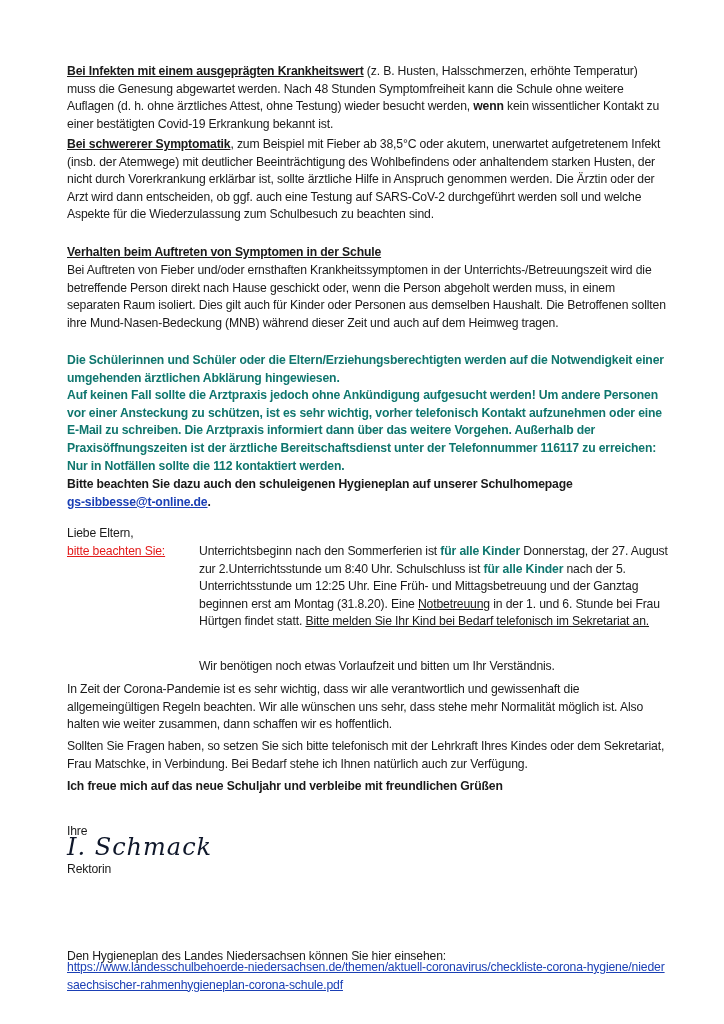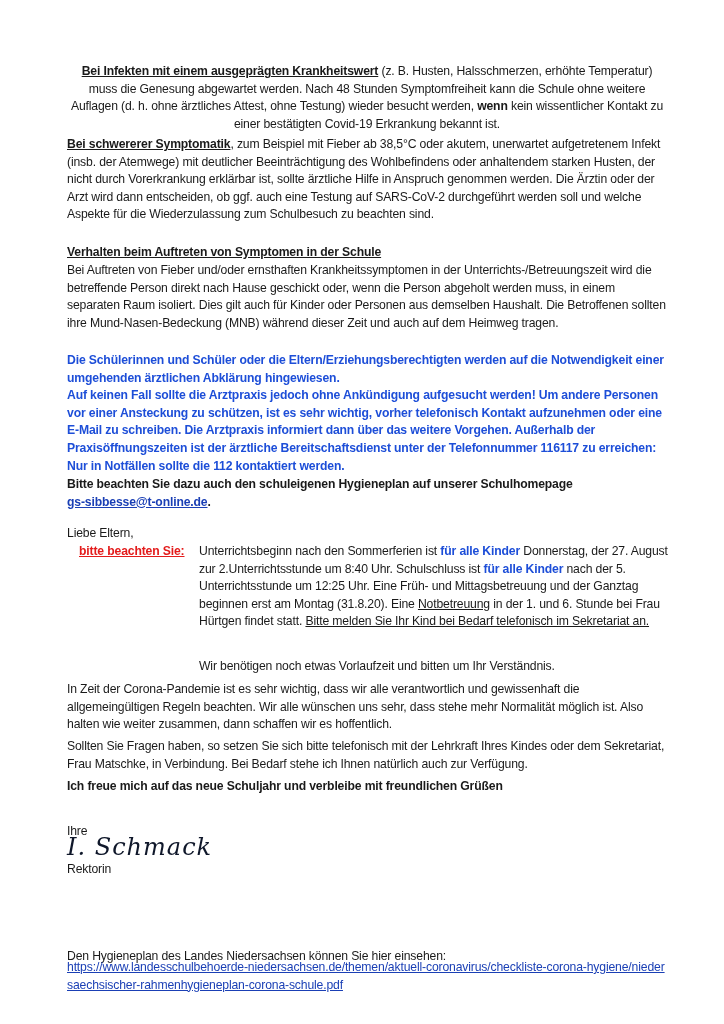--- a/index.html
+++ b/index.html
@@ -3,32 +3,32 @@
 <meta charset="utf-8">
 <style>
   html, body { margin:0; padding:0; background:#ffffff; }
   body { width:724px; height:1024px; position:relative; overflow:hidden;
          font-family:"Liberation Sans", "DejaVu Sans", sans-serif; color:#1a1a1a; }
   .page { position:absolute; left:67px; top:0; width:600px; font-size:12.2px; line-height:17.6px; letter-spacing:-0.15px; }
   .block { position:absolute; left:0; width:600px; }
   .b { font-weight:bold; }
   .u { text-decoration:underline; }
   .red { color:#e31b1b; }
-  .redb { color:#1d4ed8; font-weight:bold; }
+  .redb { color:#0f766e; font-weight:bold; }
   a.link { color:#1a3fb5; text-decoration:underline; }
-  .label-col { position:absolute; left:12px; width:130px;font-weight:bold; }
+  .label-col { position:absolute; left:0; width:130px; }
   .content-col { position:absolute; left:132px; width:470px; }
   .sig { font-family:"DejaVu Serif", serif; font-style:italic; font-size:24px; color:#0f172a; letter-spacing:1px; }
 </style>
 </head>
 <body>
 
 <div class="page">
 
-  <div class="block" style="top:63px;text-align:center;">
+  <div class="block" style="top:63px;">
     <span class="b u">Bei Infekten mit einem ausgeprägten Krankheitswert</span><span> (z. B. Husten, Halsschmerzen, erhöhte Temperatur) muss die Genesung abgewartet werden. Nach 48 Stunden Symptomfreiheit kann die Schule ohne weitere Auflagen (d. h. ohne ärztliches Attest, ohne Testung) wieder besucht werden, </span><span class="b">wenn</span><span> kein wissentlicher Kontakt zu einer bestätigten Covid-19 Erkrankung bekannt ist.</span>
   </div>
 
   <div class="block" style="top:136px;">
     <span class="b u">Bei schwererer Symptomatik</span><span>, zum Beispiel mit Fieber ab 38,5°C oder akutem, unerwartet aufgetretenem Infekt (insb. der Atemwege) mit deutlicher Beeinträchtigung des Wohlbefindens oder anhaltendem starken Husten, der nicht durch Vorerkrankung erklärbar ist, sollte ärztliche Hilfe in Anspruch genommen werden. Die Ärztin oder der Arzt wird dann entscheiden, ob ggf. auch eine Testung auf SARS-CoV-2 durchgeführt werden soll und welche Aspekte für die Wiederzulassung zum Schulbesuch zu beachten sind.</span>
   </div>
 
   <div class="block" style="top:244px;">
     <span class="b u">Verhalten beim Auftreten von Symptomen in der Schule</span>
   </div>

